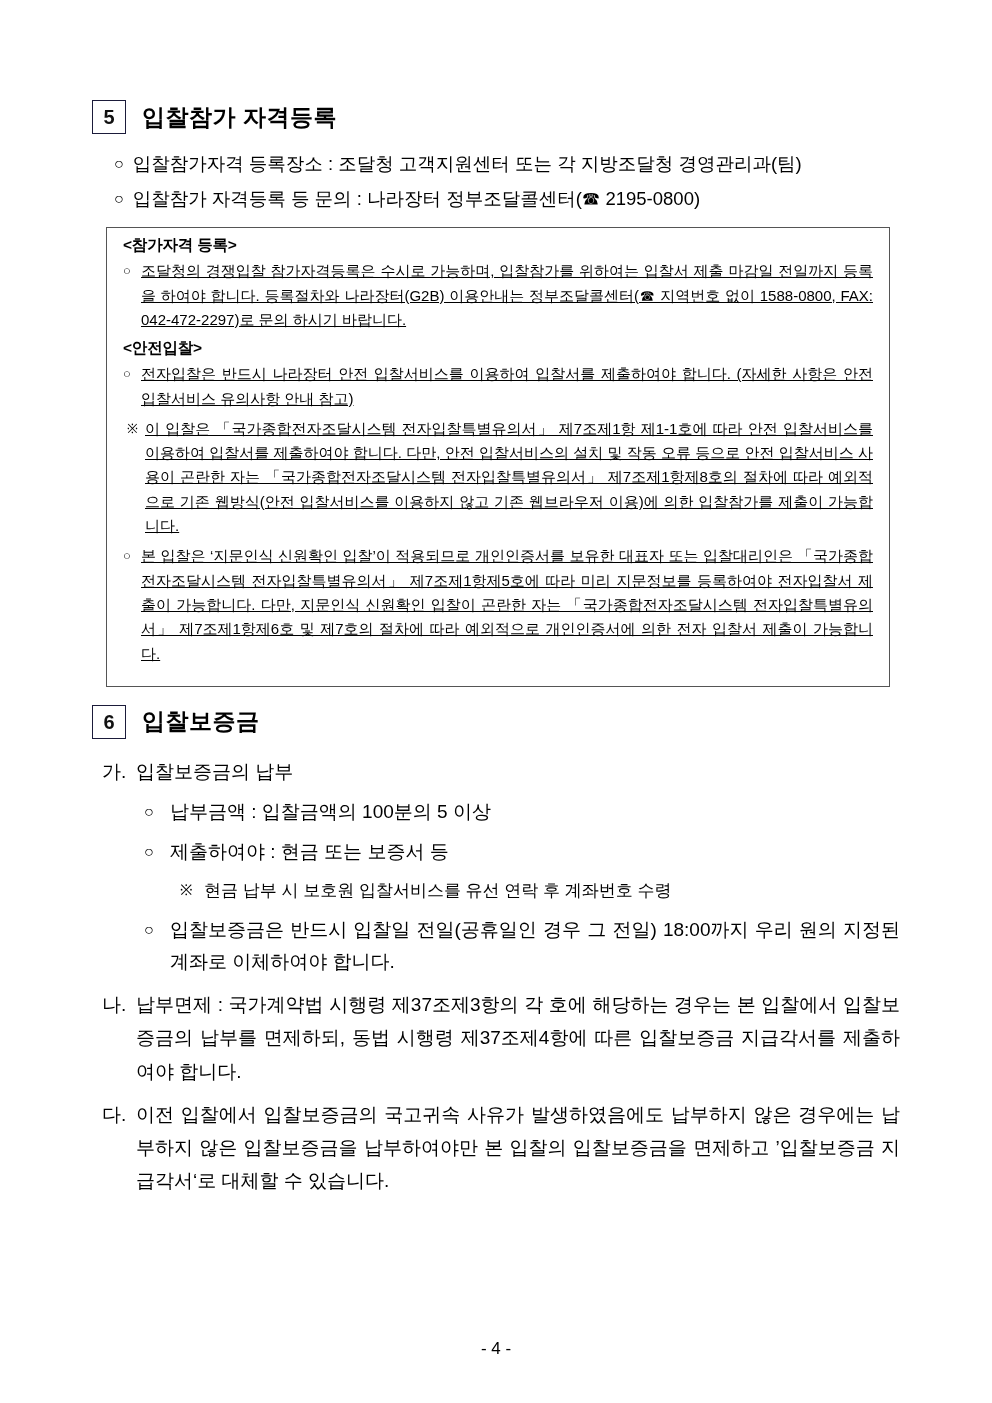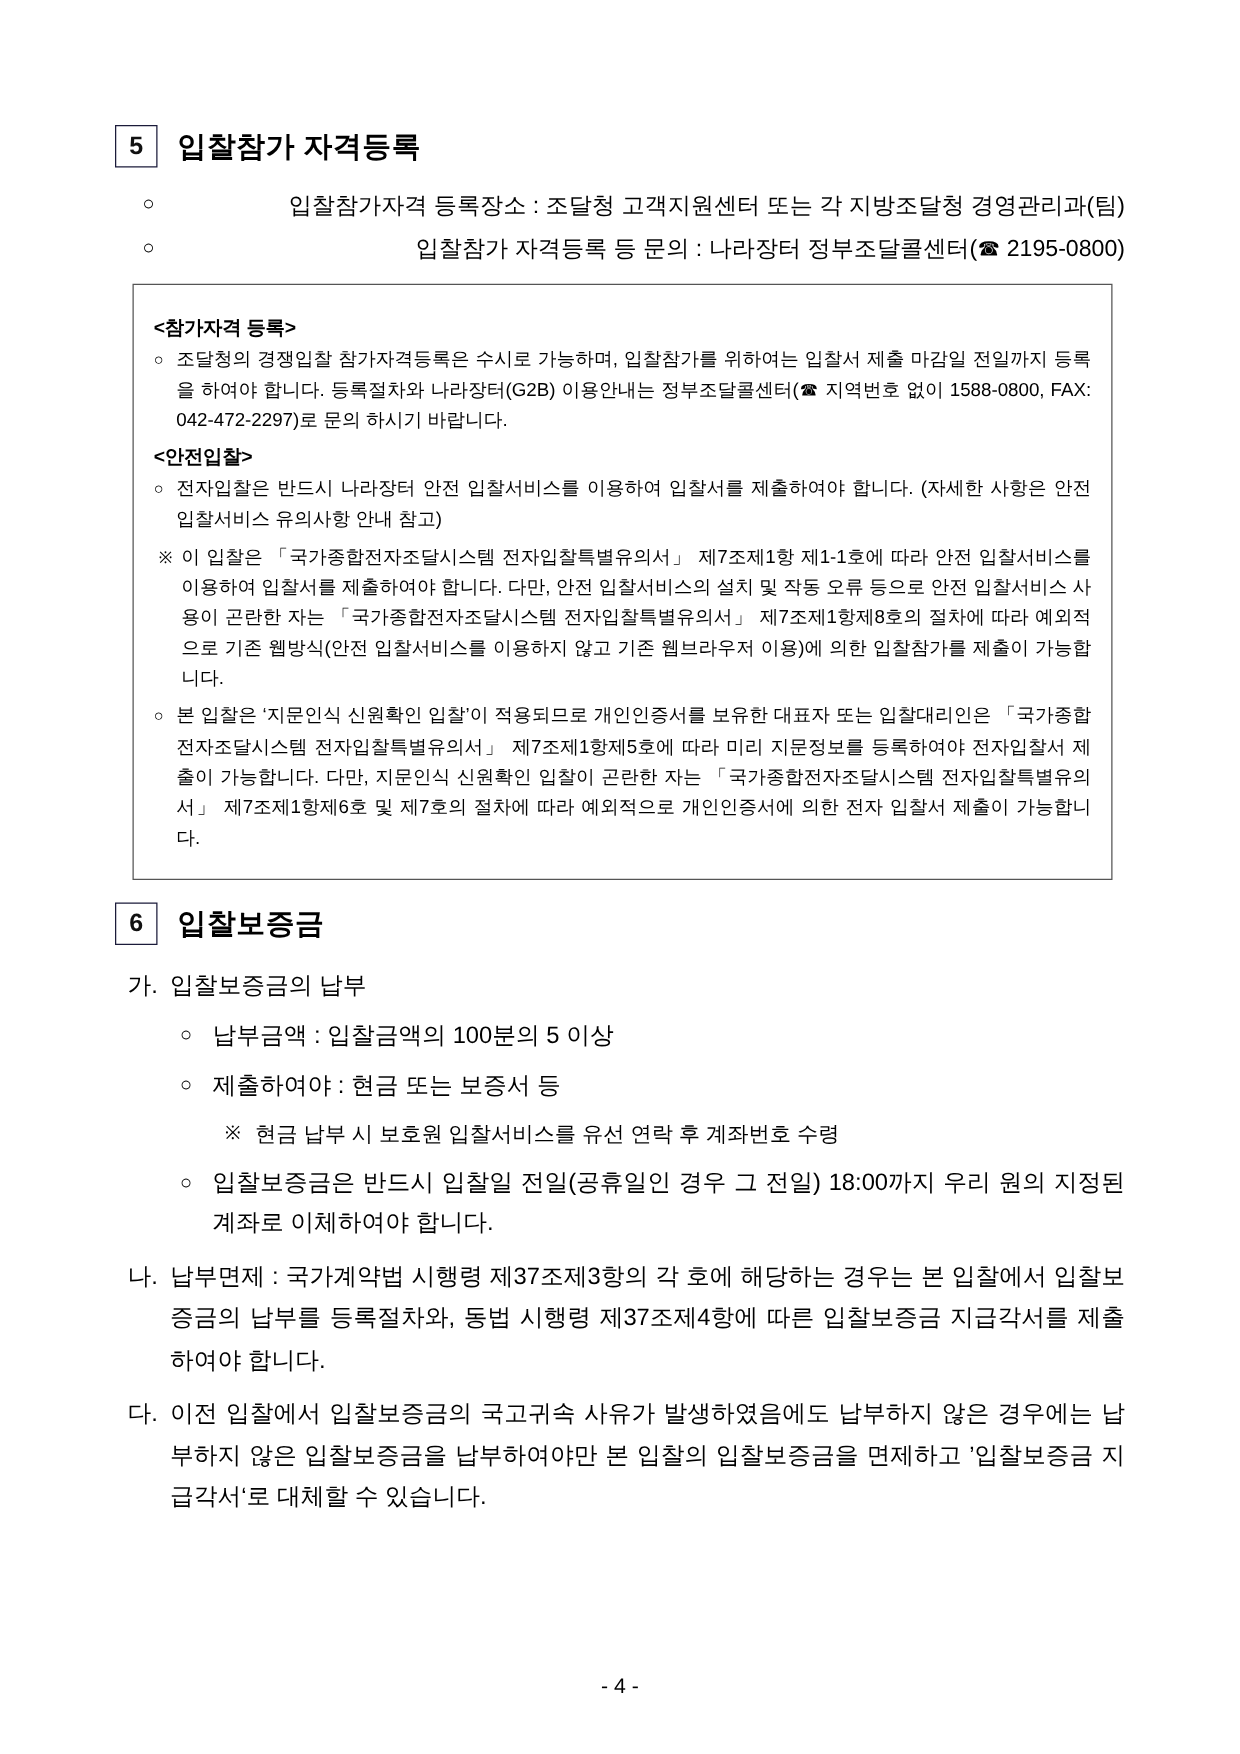--- a/index.html
+++ b/index.html
@@ -60,28 +60,27 @@
     margin: 6px 0 6px 22px;
   }
   .bullet-mark {
     flex: 0 0 auto;
     margin-right: 9px;
     font-size: 16px;
     line-height: 1.75;
   }
   .bullet-text {
     flex: 1 1 auto;
-    text-align: right;
   }
 
   
   .note-box {
     border: 1.2px solid #555;
     margin: 14px 10px 18px 14px;
-    padding: 24px 16px 14px 16px;
+    padding: 7px 16px 14px 16px;
     box-sizing: border-box;
   }
   .note-label {
     font-size: 15.5px;
     font-weight: bold;
     margin: 6px 0 3px 0;
     letter-spacing: -0.2px;
   }
   .note-label:first-child { margin-top: 0; }
 
@@ -96,20 +95,21 @@
   .note-item .mk {
     flex: 0 0 auto;
     width: 18px;
     font-size: 13px;
     line-height: 1.8;
   }
   .note-item .tx {
     flex: 1 1 auto;
     text-align: justify;
     text-justify: inter-character;
+    text-decoration: underline;
   }
   .note-item.indent { margin-left: 4px; }
 
   
   .order-item {
     display: flex;
     align-items: flex-start;
     font-size: 19px;
     line-height: 1.75;
     margin: 10px 0 6px 10px;
@@ -235,21 +235,21 @@
     <span class="sub-text">현금 납부 시 보호원 입찰서비스를 유선 연락 후 계좌번호 수령</span>
   </div>
 
   <div class="sub-item">
     <span class="sub-mark">○</span>
     <span class="sub-text">입찰보증금은 반드시 입찰일 전일(공휴일인 경우 그 전일) 18:00까지 우리 원의 지정된 계좌로 이체하여야 합니다.</span>
   </div>
 
   <div class="order-item">
     <span class="order-mark">나.</span>
-    <span class="order-text">납부면제 : 국가계약법 시행령 제37조제3항의 각 호에 해당하는 경우는 본 입찰에서 입찰보증금의 납부를 등록절차와, 동법 시행령 제37조제4항에 따른 입찰보증금 지급각서를 제출하여야 합니다.</span>
+    <span class="order-text">납부면제 : 국가계약법 시행령 제37조제3항의 각 호에 해당하는 경우는 본 입찰에서 입찰보증금의 납부를 면제하되, 동법 시행령 제37조제4항에 따른 입찰보증금 지급각서를 제출하여야 합니다.</span>
   </div>
 
   <div class="order-item">
     <span class="order-mark">다.</span>
     <span class="order-text">이전 입찰에서 입찰보증금의 국고귀속 사유가 발생하였음에도 납부하지 않은 경우에는 납부하지 않은 입찰보증금을 납부하여야만 본 입찰의 입찰보증금을 면제하고 ’입찰보증금 지급각서‘로 대체할 수 있습니다.</span>
   </div>
 
   <div class="page-footer">- 4 -</div>
 
 </div>

